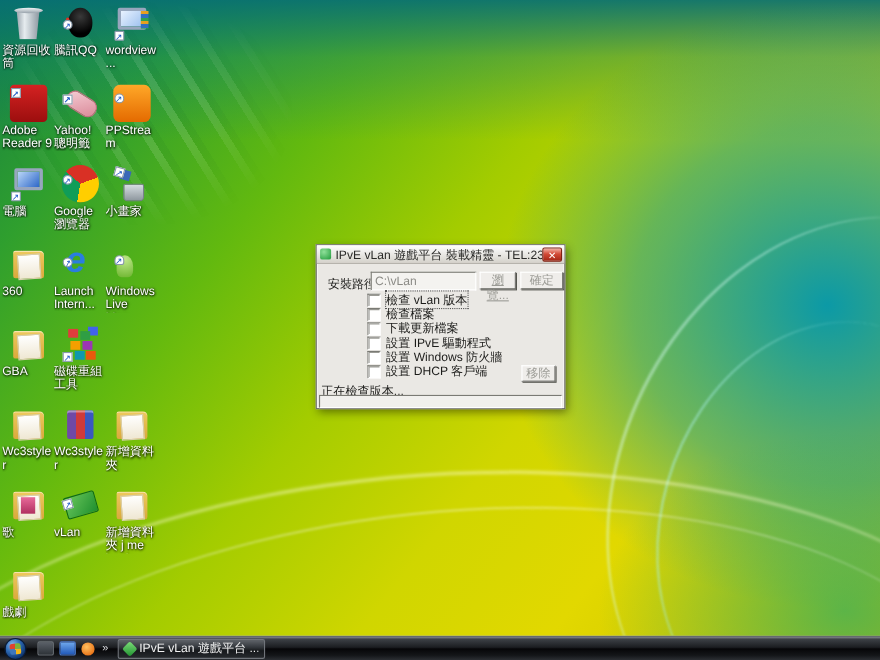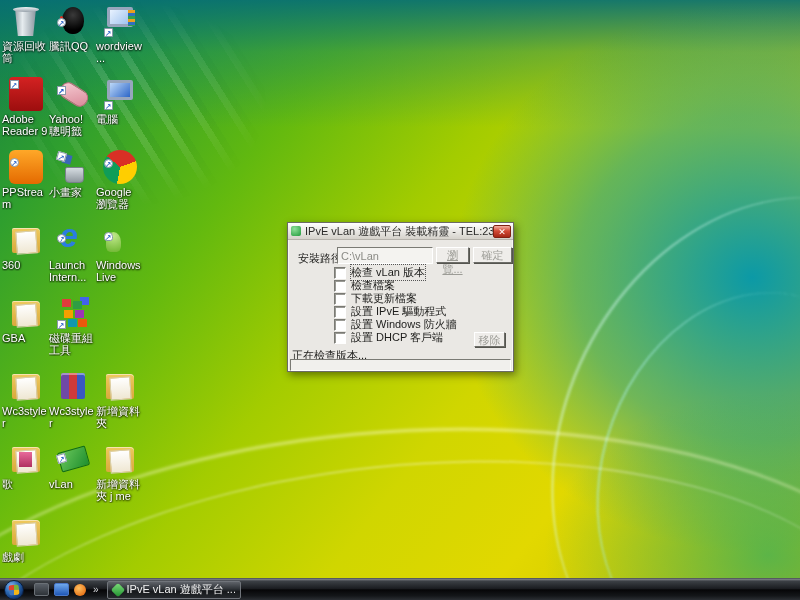--- a/index.html
+++ b/index.html
@@ -217,34 +217,34 @@
       </div>
       <div class="cell">
         <div class="art t-adobe shortcut"></div>
         <div class="lbl">Adobe Reader 9</div>
       </div>
       <div class="cell">
         <div class="art t-yahoo shortcut"></div>
         <div class="lbl">Yahoo! 聰明籤</div>
       </div>
       <div class="cell">
+        <div class="art t-pps shortcut"></div>
+        <div class="lbl">PPStream</div>
+      </div>
+      <div class="cell">
         <div class="art t-computer shortcut"></div>
         <div class="lbl">電腦</div>
       </div>
       <div class="cell">
-        <div class="art t-pps shortcut"></div>
-        <div class="lbl">PPStream</div>
+        <div class="art t-chrome shortcut"></div>
+        <div class="lbl">Google 瀏覽器</div>
       </div>
       <div class="cell">
         <div class="art t-paint shortcut"></div>
         <div class="lbl">小畫家</div>
-      </div>
-      <div class="cell">
-        <div class="art t-chrome shortcut"></div>
-        <div class="lbl">Google 瀏覽器</div>
       </div>
       <div class="cell">
         <div class="art t-folder"></div>
         <div class="lbl">360</div>
       </div>
       <div class="cell">
         <div class="art t-ie shortcut"></div>
         <div class="lbl">Launch Intern...</div>
       </div>
       <div class="cell">

